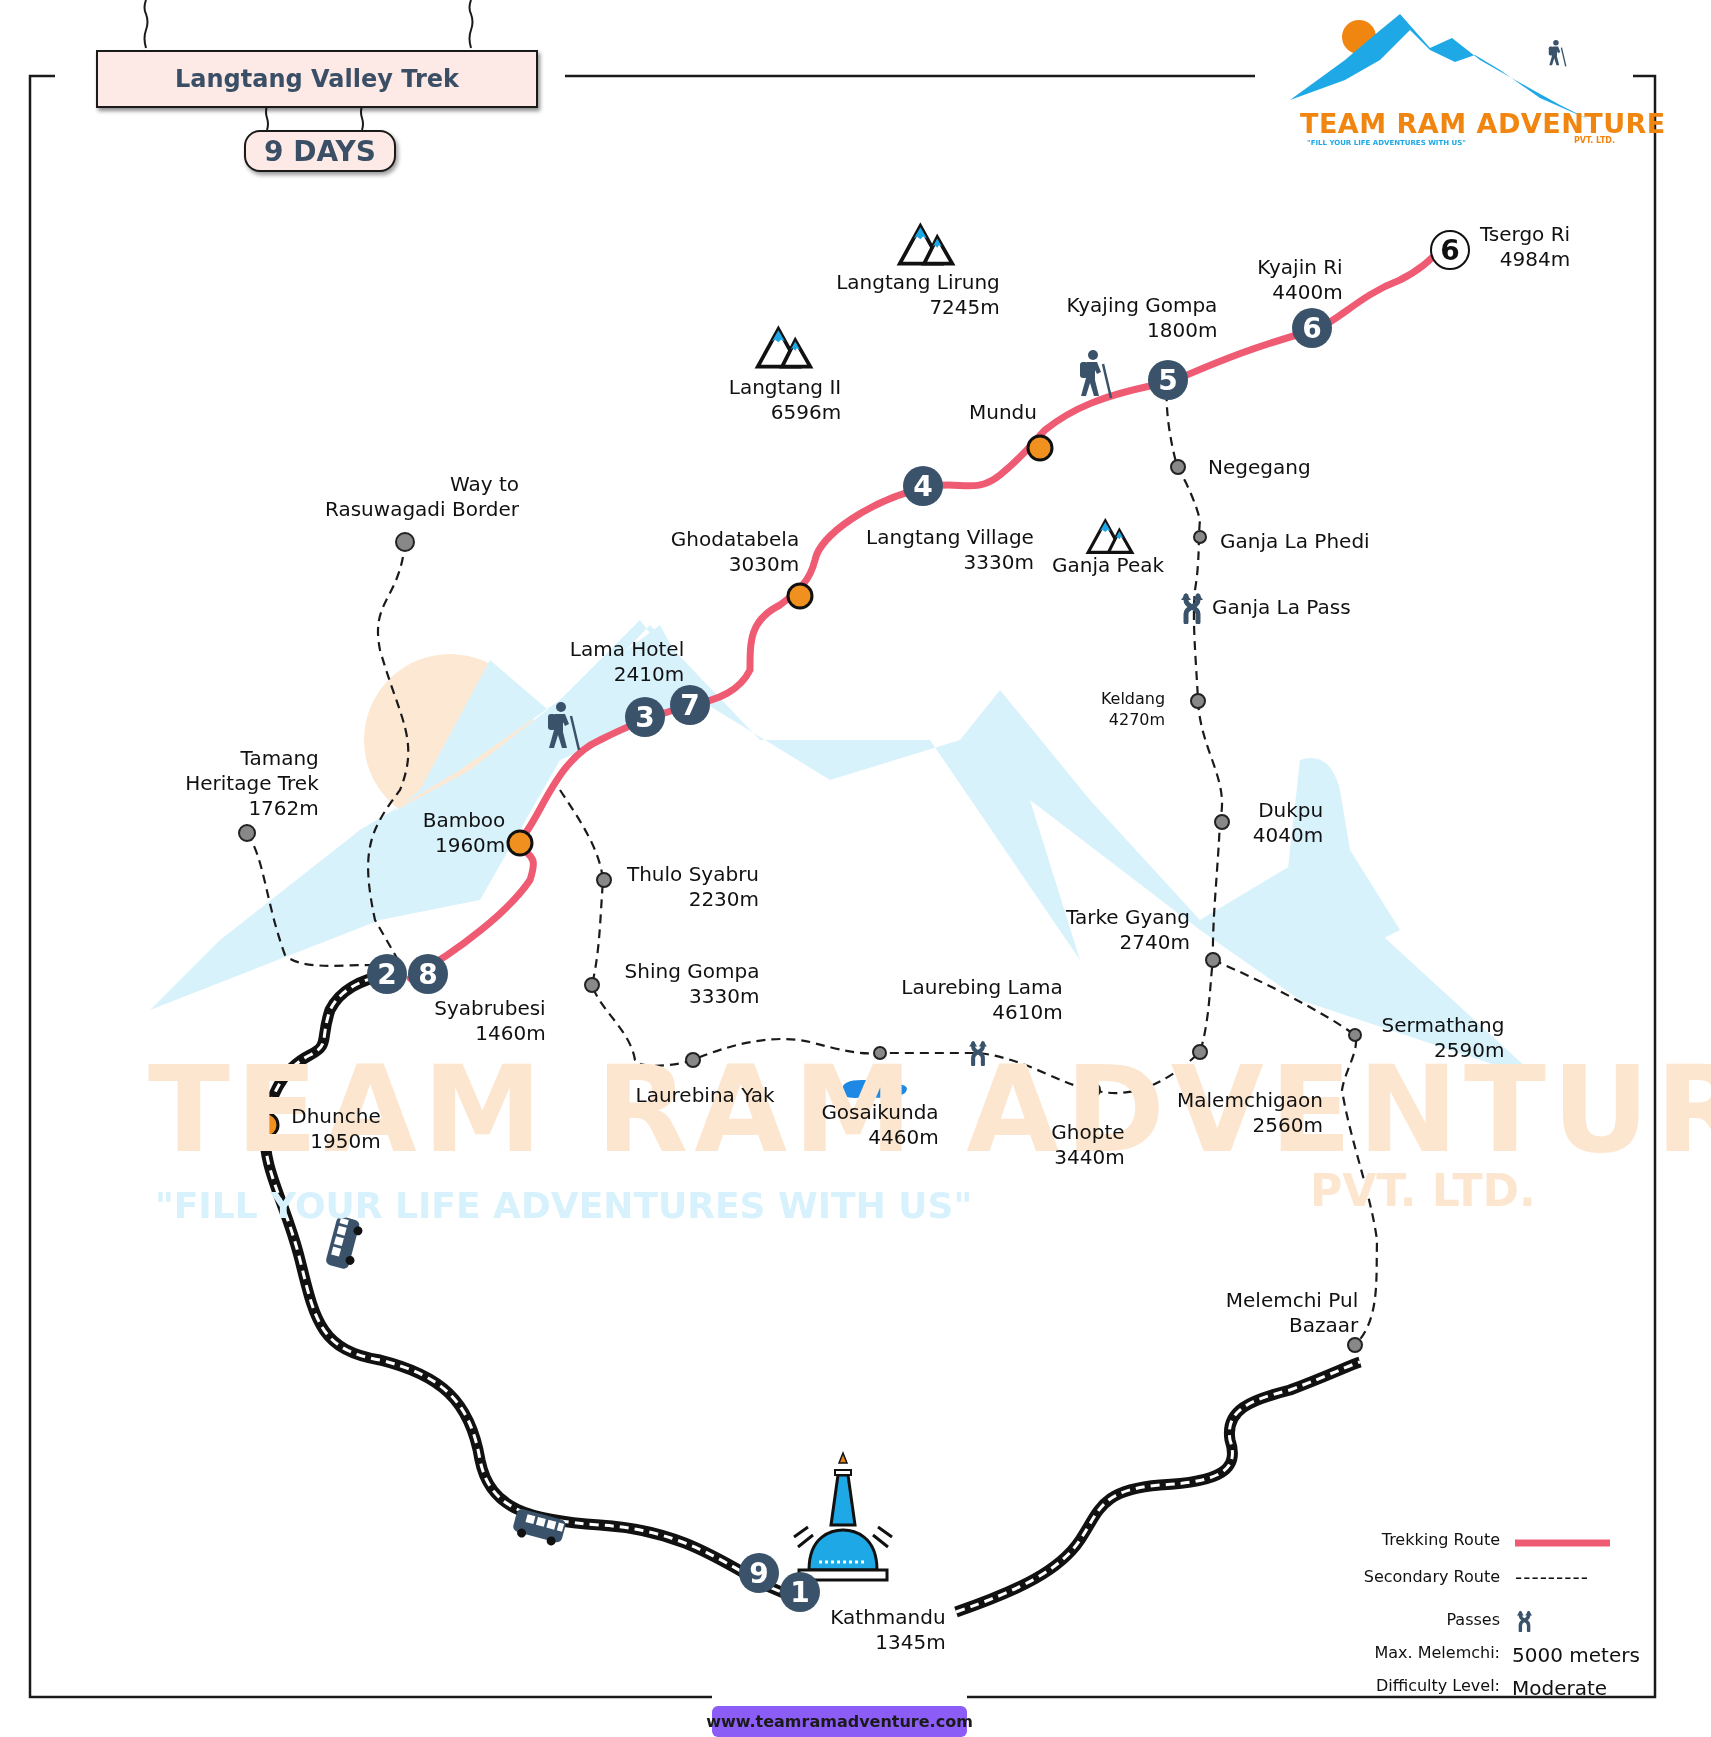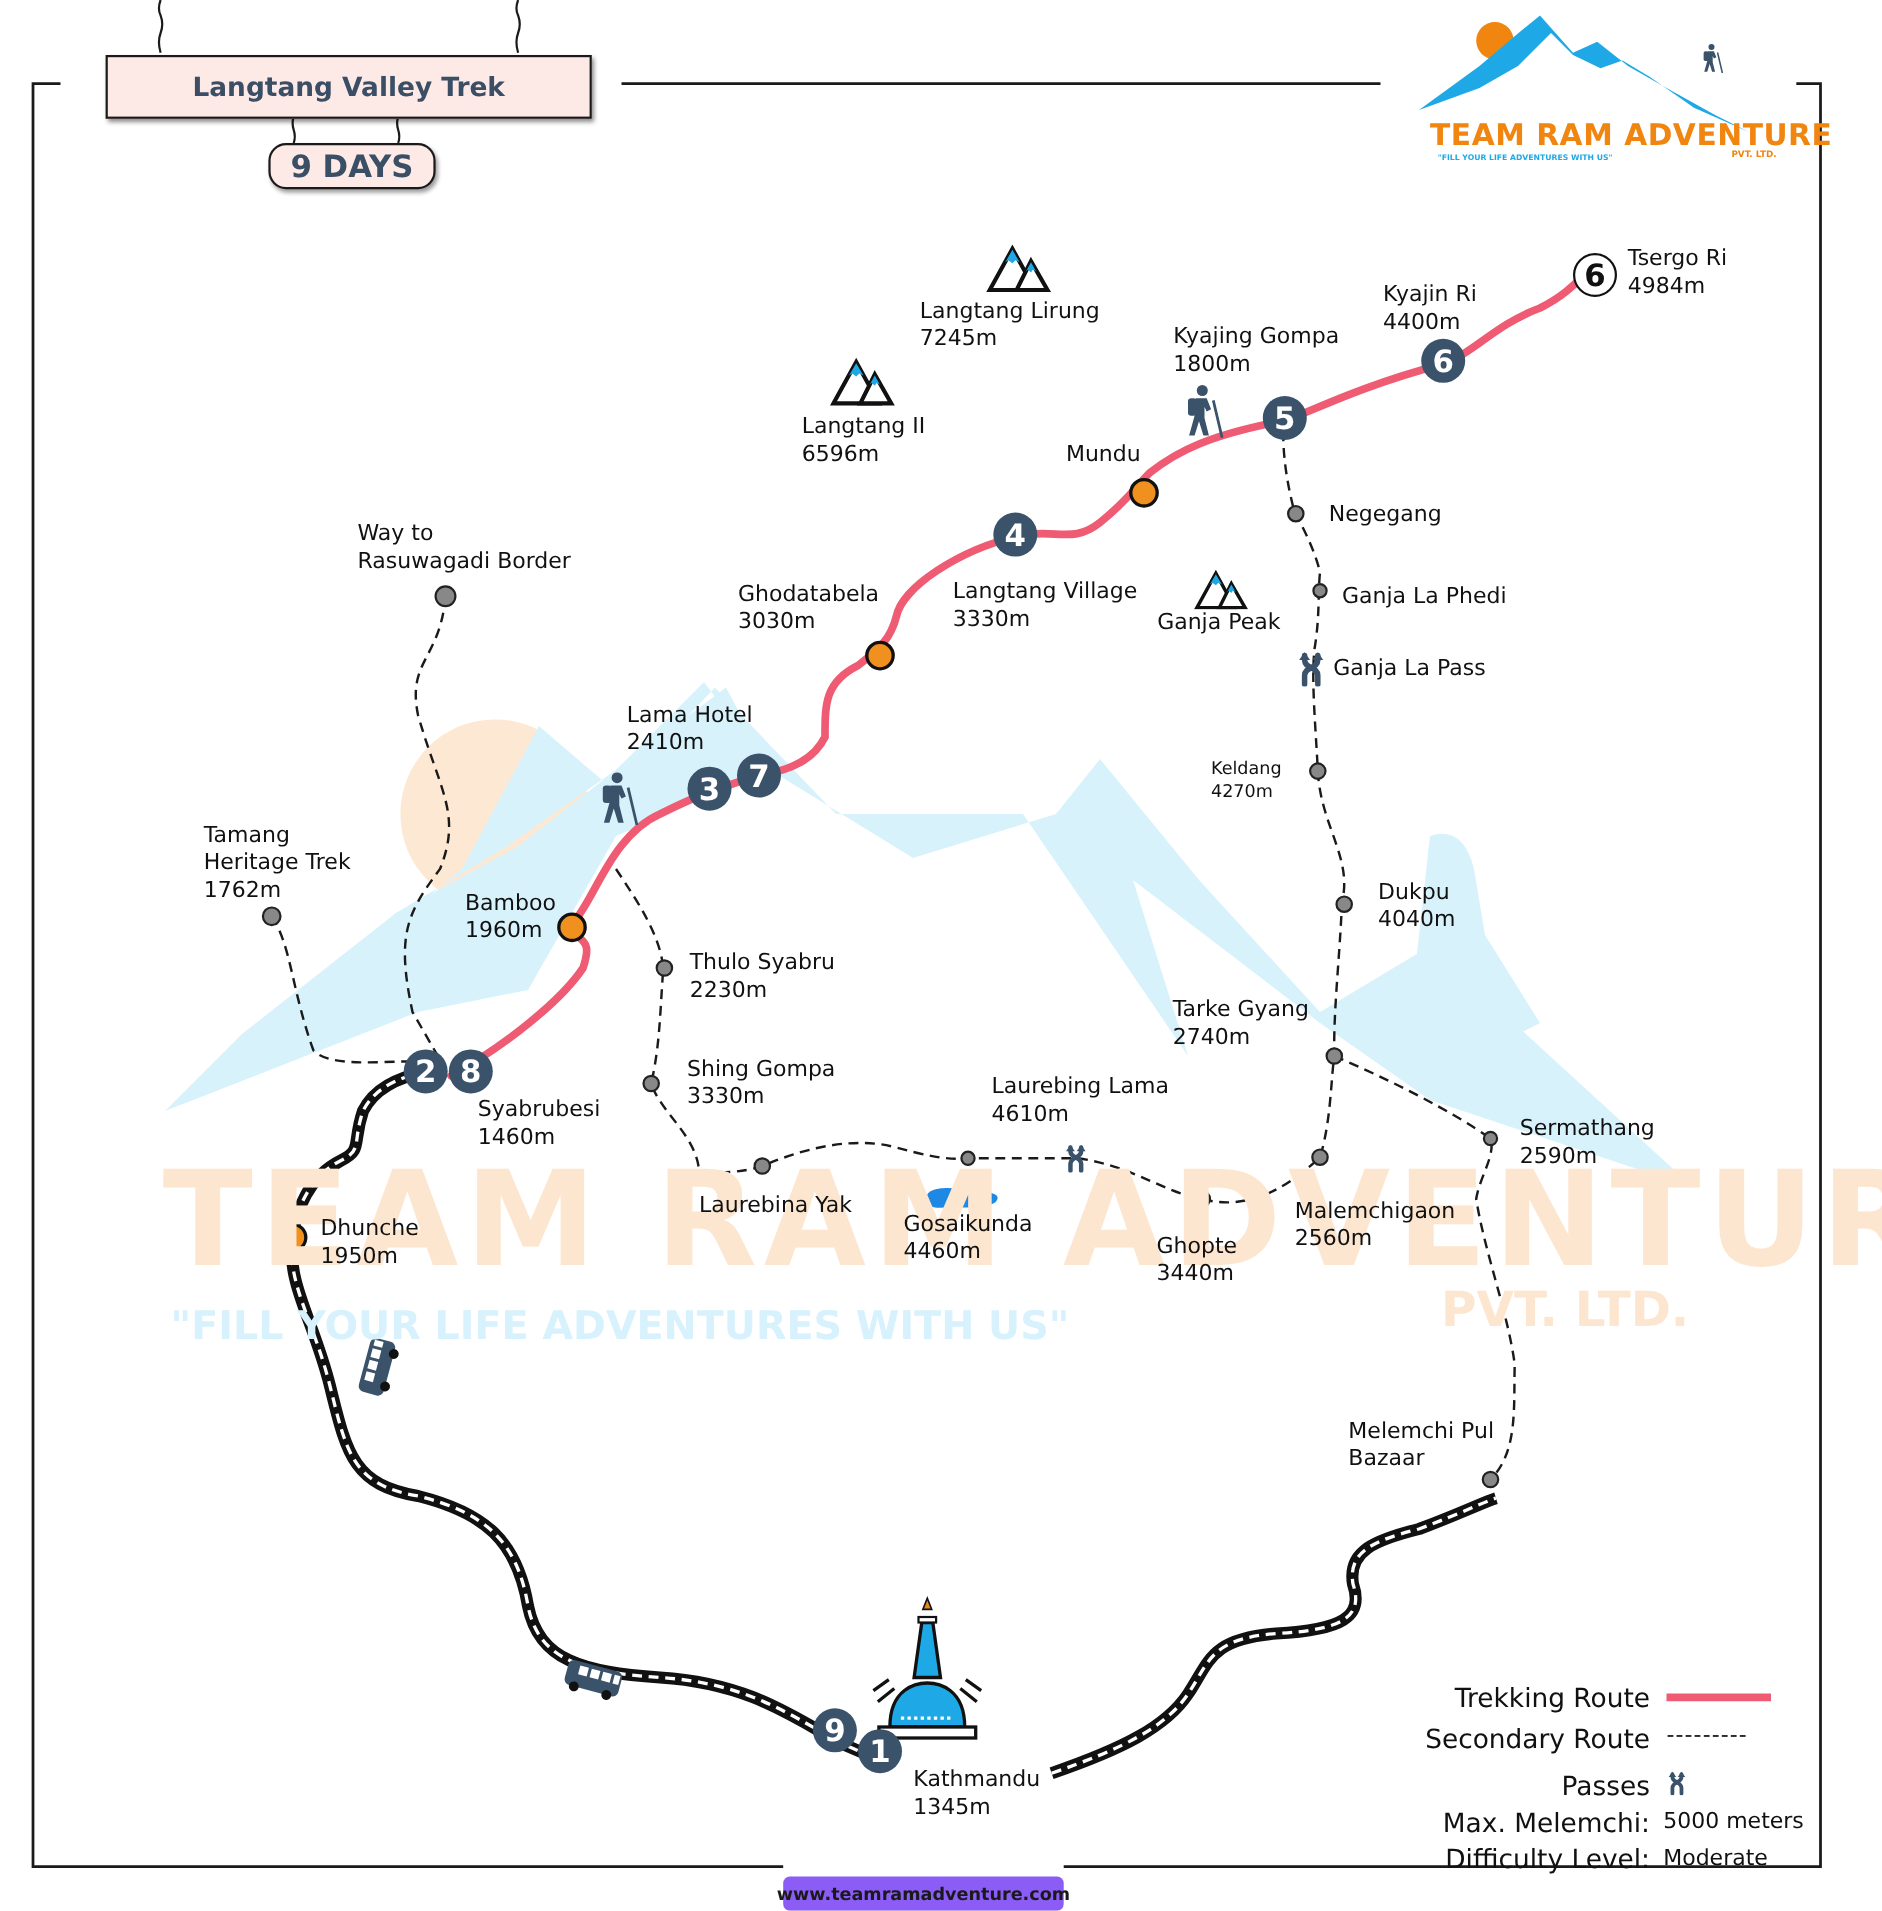--- a/index.html
+++ b/index.html
@@ -1,36 +1,36 @@
 <!DOCTYPE html>
 <html><head>
 <meta charset="utf-8">
 <style>
   html, body { margin: 0; padding: 0; background: #ffffff; }
   body { width: 1711px; height: 1737px; position: relative; overflow: hidden;
          font-family: "DejaVu Sans", sans-serif; color: #111; }
   #map { position: absolute; left: 0; top: 0; width: 1711px; height: 1737px; }
-  .lbl { position: absolute; text-align: left; font-size: 20px; line-height: 25px;
+  .lbl { position: absolute; text-align: right; font-size: 20px; line-height: 25px;
          color: #111; white-space: nowrap; transform: translateX(-50%); }
   .lbl.left { transform: none; text-align: center; }
   .lbl.small { font-size: 16px; line-height: 21px; }
   .title-box { position: absolute; left: 96px; top: 50px; width: 438px; height: 54px;
                background: #fde9e5; border: 2px solid #1a1a1a; box-shadow: 2px 3px 4px rgba(0,0,0,0.45);
                display: flex; align-items: center; justify-content: center;
                font-family: "DejaVu Sans", sans-serif; font-weight: bold; font-size: 24px; color: #3a4f66; }
   .days-box { position: absolute; left: 244px; top: 130px; width: 148px; height: 38px;
               background: #fde9e5; border: 2px solid #1a1a1a; border-radius: 16px;
               box-shadow: 2px 3px 4px rgba(0,0,0,0.4);
               display: flex; align-items: center; justify-content: center;
               font-weight: bold; font-size: 28px; color: #3a4f66; }
   .brand-name { position: absolute; left: 1300px; top: 108px; font-weight: bold; font-size: 27px;
                 color: #f0850f; letter-spacing: 0.5px; font-family: "DejaVu Sans", sans-serif; }
   .brand-tag { position: absolute; left: 1307px; top: 139px; font-size: 7px; font-weight: bold; color: #1ea9e6; }
   .brand-pvt { position: absolute; left: 1574px; top: 136px; font-size: 8px; font-weight: bold; color: #f0850f; }
-  .legend-row { position: absolute; right: 0; font-size: 24px; color: #111; white-space: nowrap; }
+  .legend-row { position: absolute; right: 0; font-size: 16px; color: #111; white-space: nowrap; }
   .url-pill { position: absolute; left: 712px; top: 1706px; width: 255px; height: 31px;
               background: #8b5cf6; border-radius: 6px; display: flex; align-items: center; justify-content: center;
               font-size: 16px; font-weight: bold; color: #1a1a1a; }
   .wm-big { position: absolute; left: 148px; top: 1040px; font-size: 120px; font-weight: bold;
             color: #fde6cf; letter-spacing: 6px; white-space: nowrap; font-family: "DejaVu Sans", sans-serif; }
   .wm-tag { position: absolute; left: 155px; top: 1185px; font-size: 36px; font-weight: bold; color: #d7f1fd;
             white-space: nowrap; }
   .wm-pvt { position: absolute; left: 1310px; top: 1165px; font-size: 44px; font-weight: bold; color: #fde6cf; }
 </style>
 </head>

